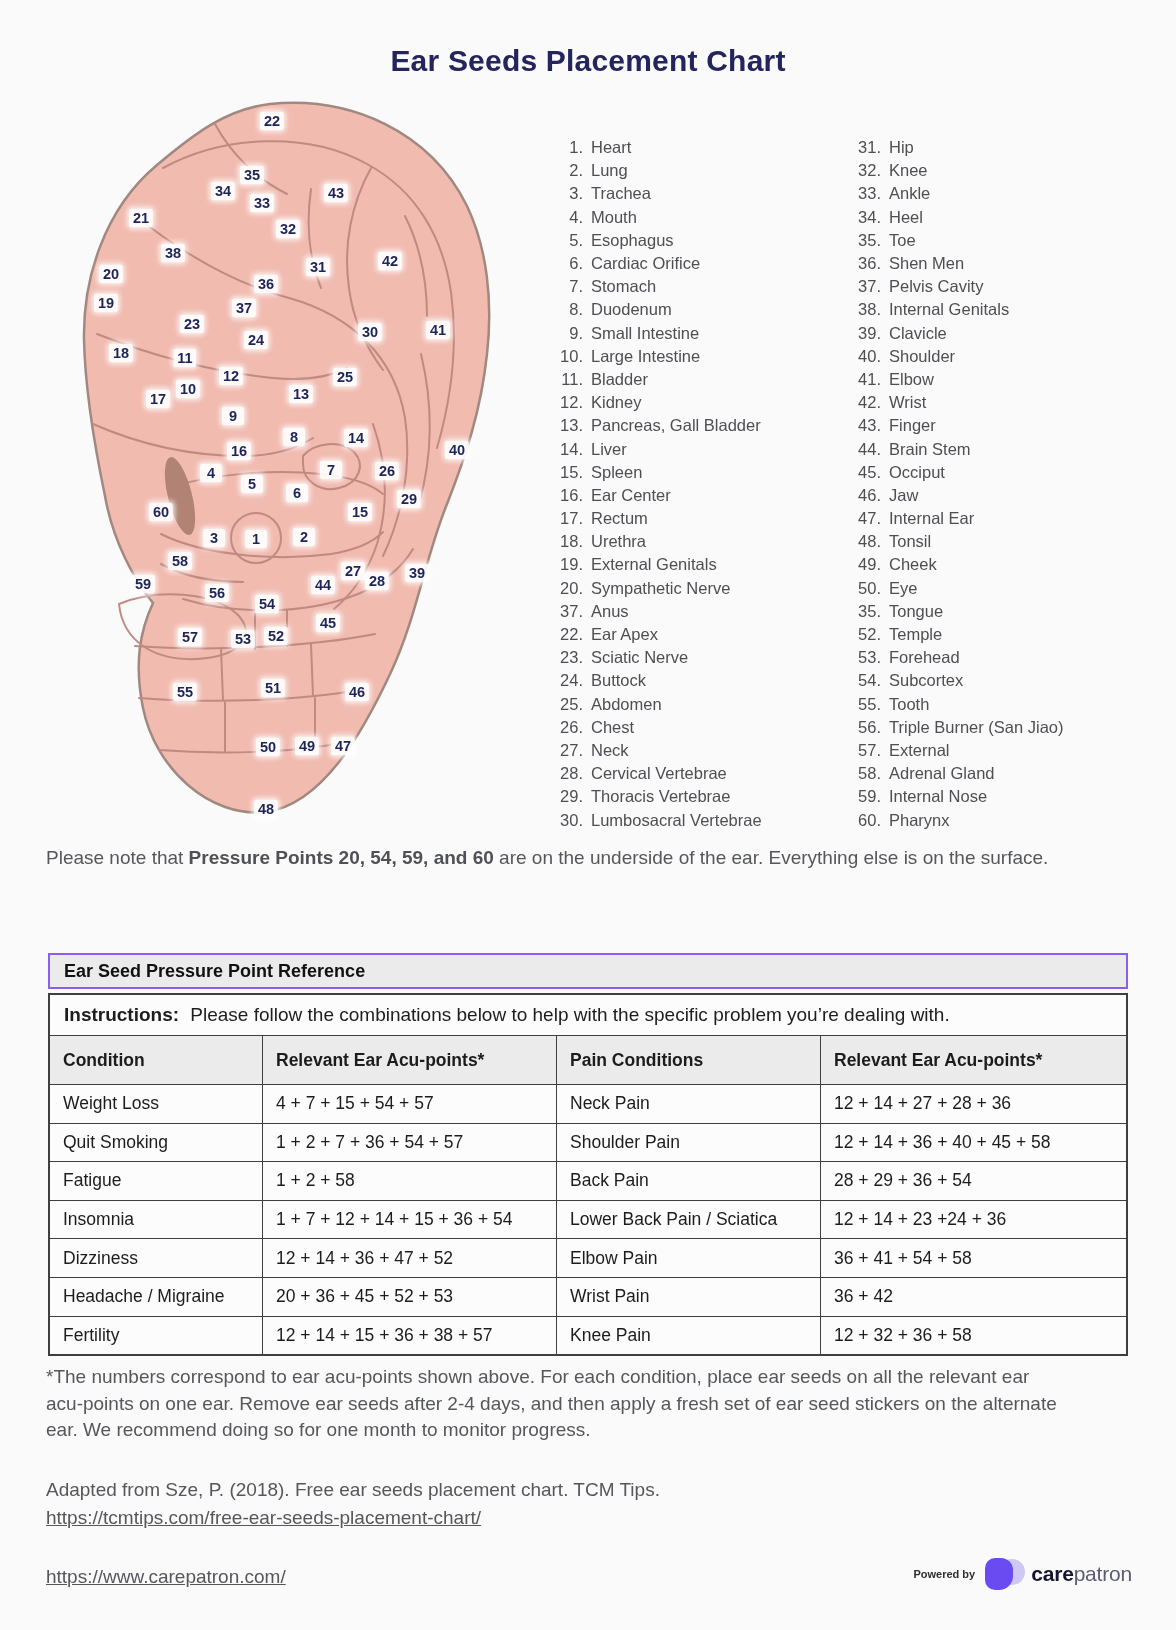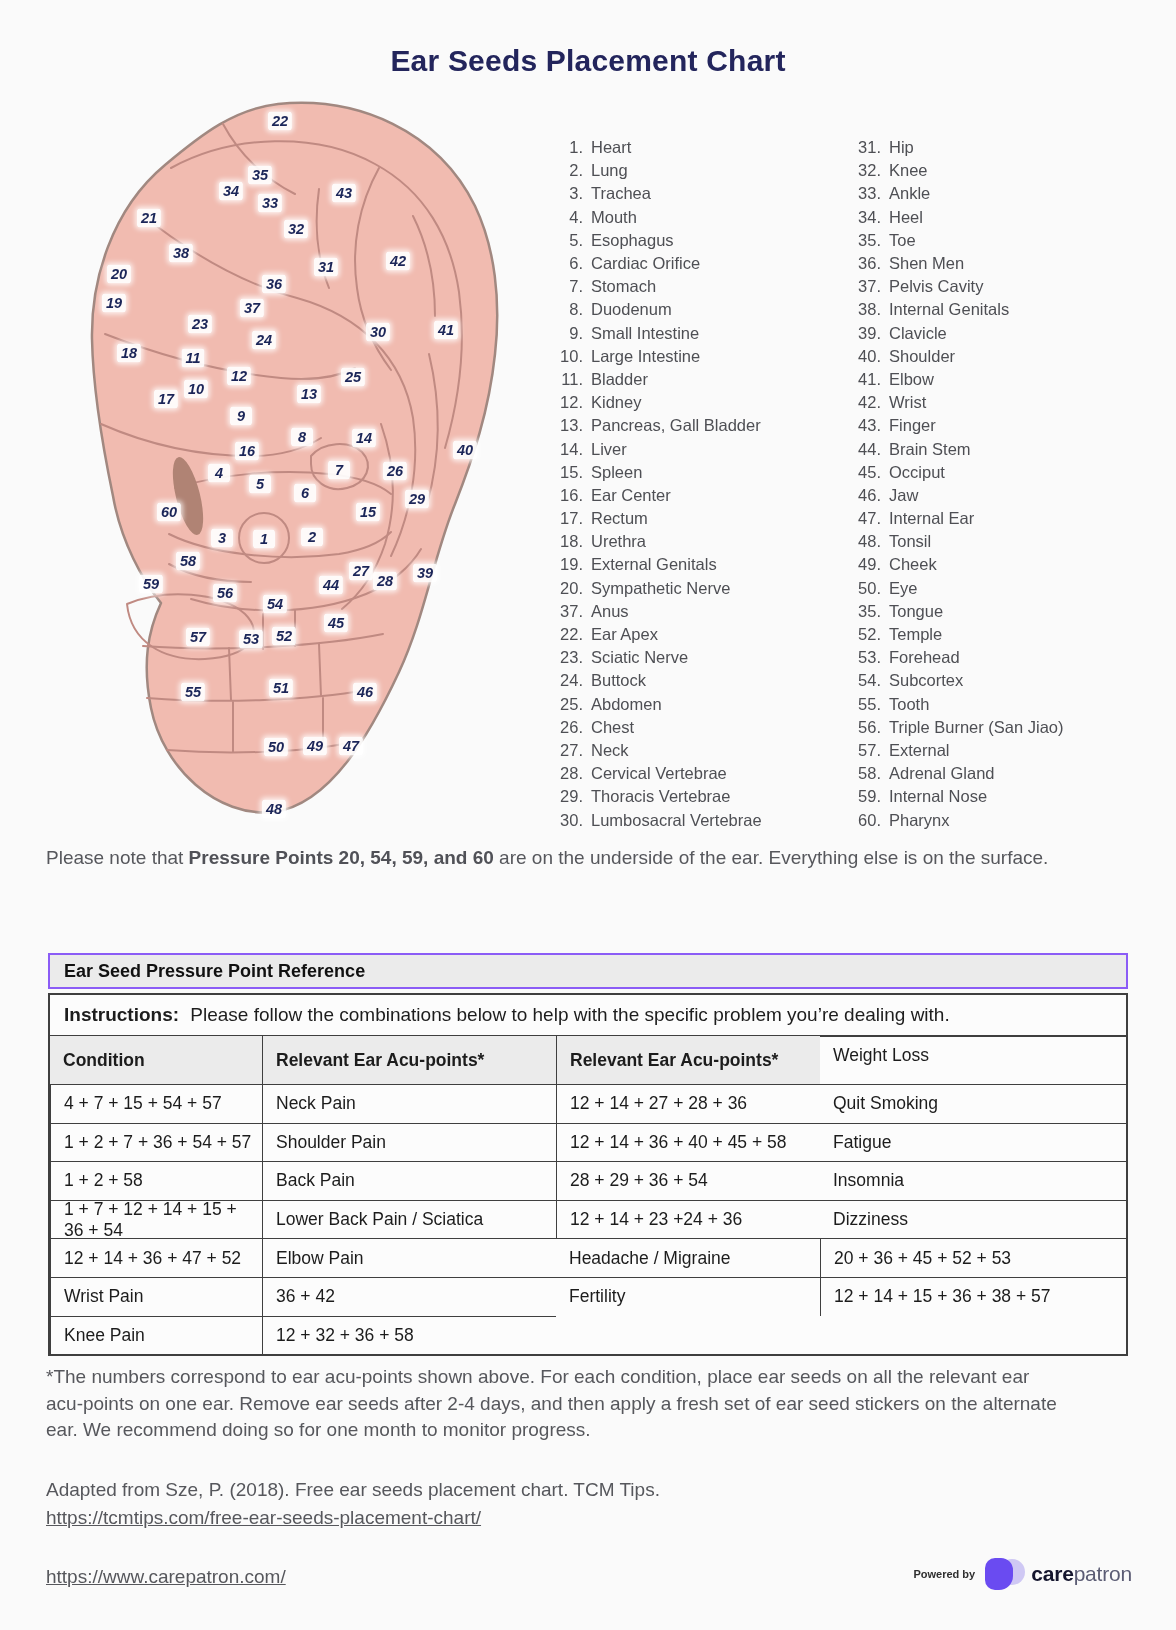--- a/index.html
+++ b/index.html
@@ -4,21 +4,21 @@
 <style>
   html,body{margin:0;padding:0;background:#fafafa;}
   #page{position:relative;width:1176px;height:1630px;background:#fafafa;
         font-family:"Liberation Sans",sans-serif;color:#222;overflow:hidden;}
 
   
   .title{position:absolute;left:0;top:44px;width:1176px;text-align:center;
          font-size:30px;font-weight:bold;color:#23255c;letter-spacing:.2px;}
 
   
-  #diagram{position:absolute;left:8px;top:0;width:530px;height:840px;font-style:italic;}
+  #diagram{position:absolute;left:0;top:0;width:530px;height:840px;}
   #ear-svg{position:absolute;left:75px;top:96px;}
   .chip{position:absolute;transform:translate(-50%,-50%);
         background:rgba(255,255,255,.92);border-radius:3px;
         padding:1px 4px;min-width:14px;text-align:center;
         font-size:14.5px;font-weight:bold;color:#1b2558;line-height:17px;
         box-shadow:0 0 5px 2px rgba(255,255,255,.75);}
 
   
   .legend{position:absolute;top:136px;margin:0;padding:0;list-style:none;}
   #legend-left{left:553px;}
@@ -430,40 +430,42 @@
     <span>Please note that </span><b>Pressure Points 20, 54, 59, and 60</b><span> are on the underside of the ear. Everything else is on the surface.</span>
   </div>
 
   <div class="tbl-title">Ear Seed Pressure Point Reference</div>
 
   <div class="tbl-main">
     <div class="tbl-instr"><b>Instructions:</b><span> Please follow the combinations below to help with the specific problem you’re dealing with.</span></div>
     <div id="tbl-grid">
         <div class="cell th">Condition</div>
         <div class="cell th cl">Relevant Ear Acu-points*</div>
+        <div class="cell th cl">Pain Conditions</div>
         <div class="cell th cl">Relevant Ear Acu-points*</div>
         <div class="cell td">Weight Loss</div>
         <div class="cell td cl">4 + 7 + 15 + 54 + 57</div>
         <div class="cell td cl">Neck Pain</div>
         <div class="cell td cl">12 + 14 + 27 + 28 + 36</div>
         <div class="cell td">Quit Smoking</div>
         <div class="cell td cl">1 + 2 + 7 + 36 + 54 + 57</div>
         <div class="cell td cl">Shoulder Pain</div>
         <div class="cell td cl">12 + 14 + 36 + 40 + 45 + 58</div>
         <div class="cell td">Fatigue</div>
         <div class="cell td cl">1 + 2 + 58</div>
         <div class="cell td cl">Back Pain</div>
         <div class="cell td cl">28 + 29 + 36 + 54</div>
         <div class="cell td">Insomnia</div>
         <div class="cell td cl">1 + 7 + 12 + 14 + 15 + 36 + 54</div>
         <div class="cell td cl">Lower Back Pain / Sciatica</div>
         <div class="cell td cl">12 + 14 + 23 +24 + 36</div>
         <div class="cell td">Dizziness</div>
         <div class="cell td cl">12 + 14 + 36 + 47 + 52</div>
         <div class="cell td cl">Elbow Pain</div>
+        <div class="cell td cl">36 + 41 + 54 + 58</div>
         <div class="cell td">Headache / Migraine</div>
         <div class="cell td cl">20 + 36 + 45 + 52 + 53</div>
         <div class="cell td cl">Wrist Pain</div>
         <div class="cell td cl">36 + 42</div>
         <div class="cell td">Fertility</div>
         <div class="cell td cl">12 + 14 + 15 + 36 + 38 + 57</div>
         <div class="cell td cl">Knee Pain</div>
         <div class="cell td cl">12 + 32 + 36 + 58</div>
       </div>
   </div>

